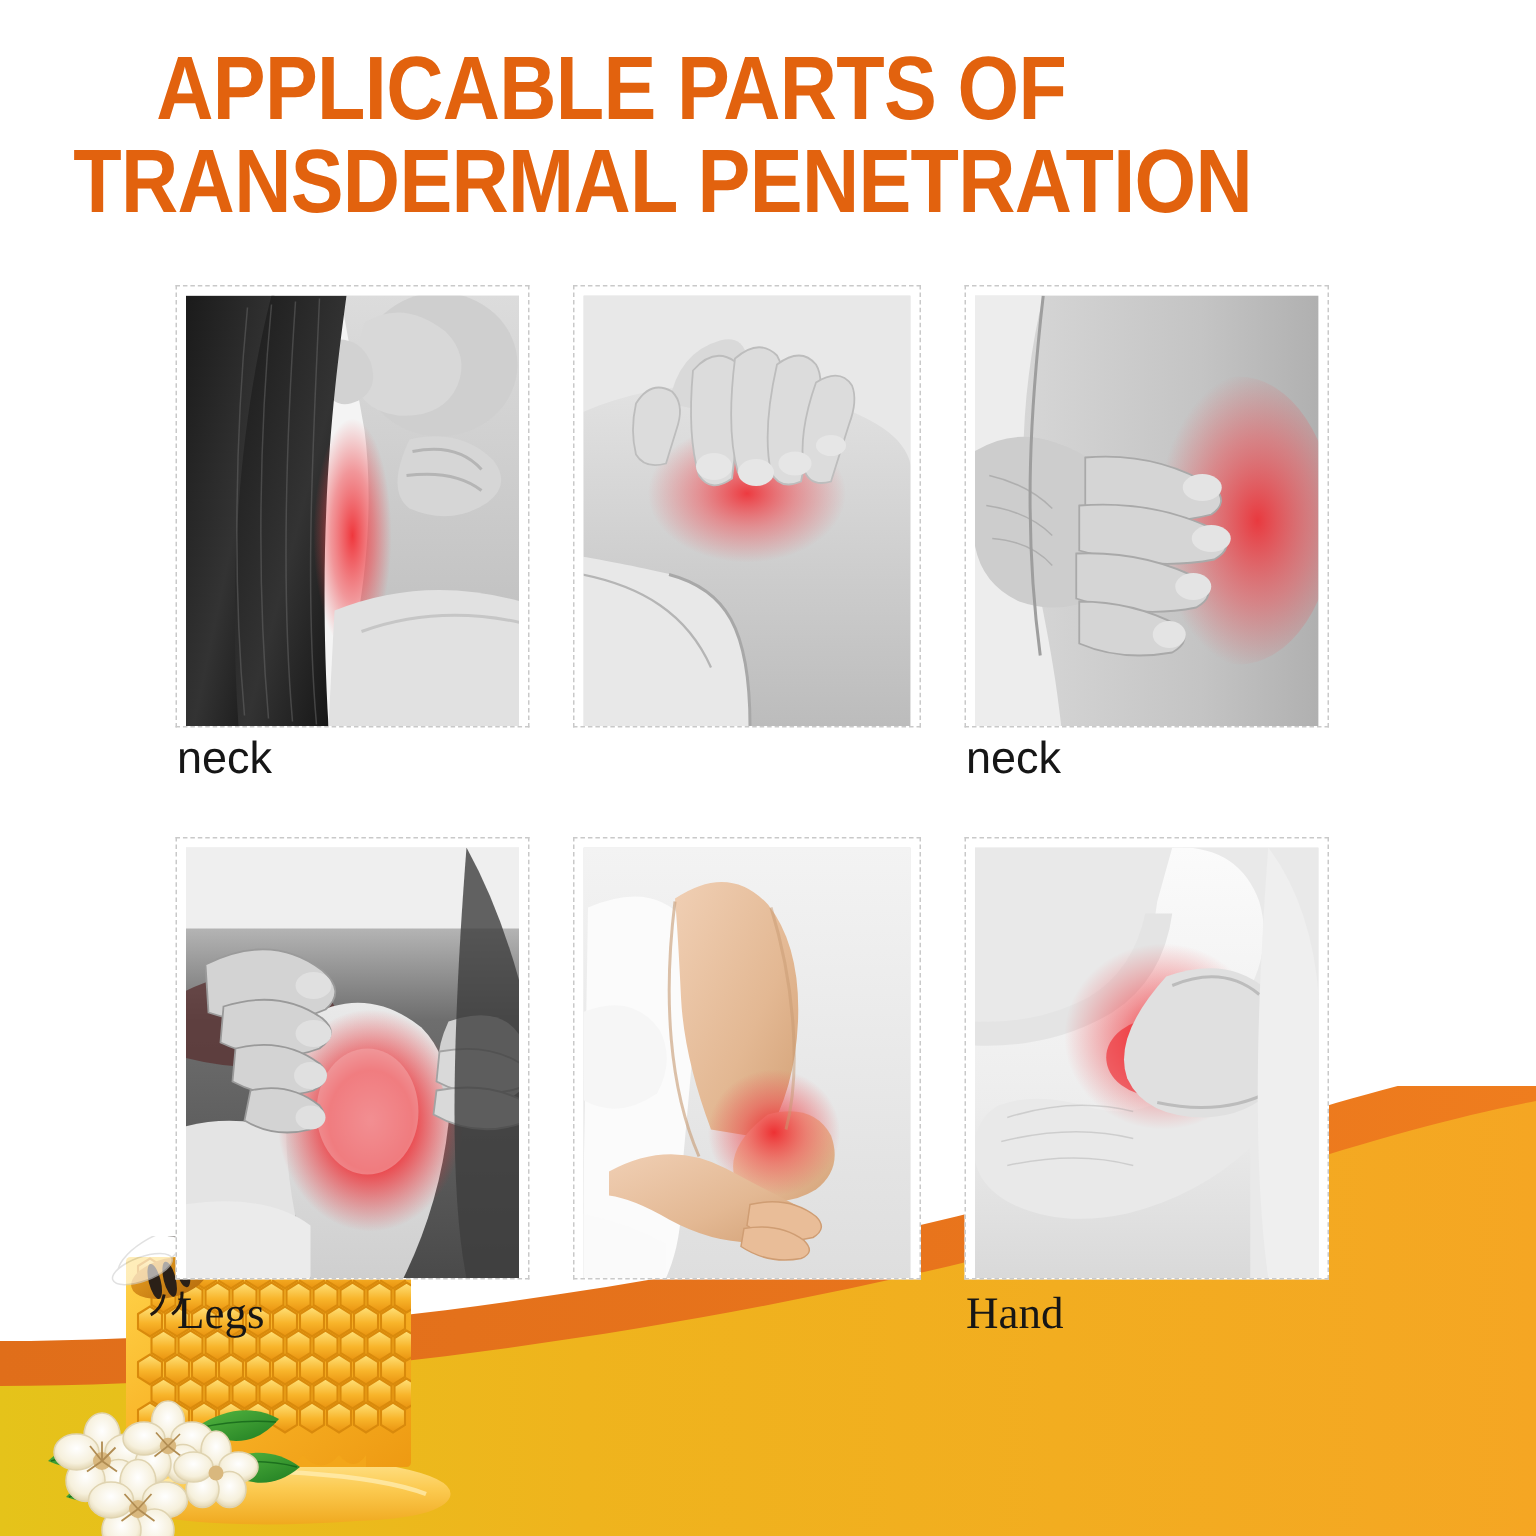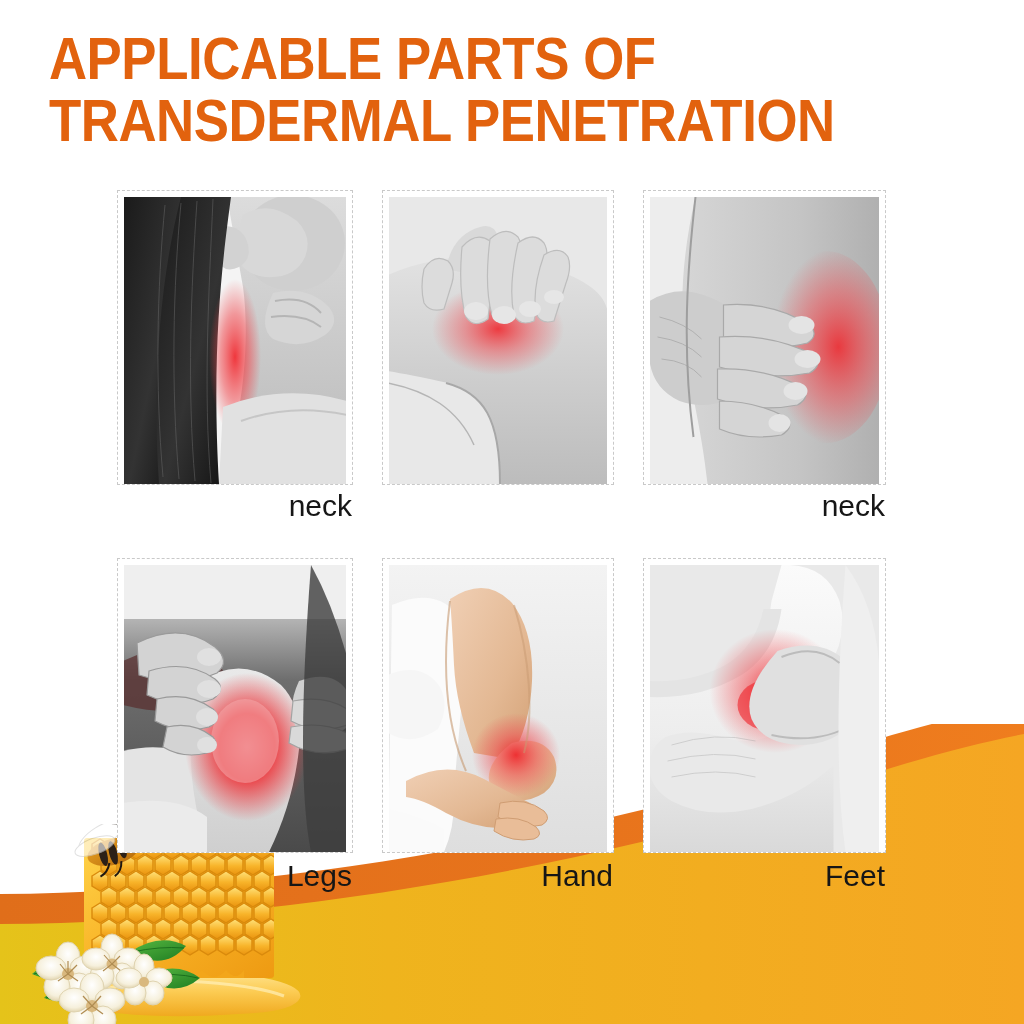--- a/index.html
+++ b/index.html
@@ -8,21 +8,21 @@
     font-family:"Liberation Sans", sans-serif;
     background:#ffffff;
     position:relative;
     overflow:hidden;
   }
 
   
   .title-block{
     position:absolute;
     top:28px; left:0; width:815px;
-    text-align:left;
+    text-align:center;
     z-index:6;
   }
   .title-line{
     color:#E2620E;
     font-family:"Liberation Sans", sans-serif;
     font-weight:bold;
     font-size:60px;
     line-height:62px;
     letter-spacing:-0.5px;
     transform:scaleX(0.88);
@@ -52,36 +52,36 @@
     width:100%;
     height:287px;
     display:block;
     overflow:hidden;
     background:#e6e6e6;
   }
   .tile svg{ display:block; width:100%; height:100%; }
   .tile-label{
     position:absolute;
     left:0; width:100%;
-    text-align:right;
+    text-align:left;
     font-size:30px;
     color:#161616;
     font-family:"Liberation Sans", sans-serif;
     line-height:34px;
   }
 
   
   .c1{ left:117px; width:236px; }
   .c2{ left:382px; width:232px; }
   .c3{ left:643px; width:243px; }
 
   .row1 .tile{ top:0; height:295px; }
   .row1 .tile-label{ top:298px; }
   .row2 .tile{ top:0; height:295px; }
-  .row2 .tile-label{ top:300px; }
+  .row2 .tile-label{ top:300px;font-family:Liberation Serif, serif; }
 
   
   .bottom-decor{
     position:absolute;
     left:0; bottom:0;
     width:1024px; height:300px;
     z-index:2;
     pointer-events:none;
   }
   .bottom-decor > svg{ display:block; width:1024px; height:300px; }
@@ -311,21 +311,20 @@
           <path d="M18 216 q40 -22 78 -2 q26 14 46 24 q14 10 2 20 q-42 14 -86 -10 q-24 -14 -40 -16 Z" fill="url(#hSkin)"></path>
           <g fill="#e9bd98" stroke="#cf9d73" stroke-width="1">
             <path d="M112 238 q26 -6 44 8 q8 8 -2 14 q-24 6 -44 -8 Z"></path>
             <path d="M108 254 q24 -4 40 8 q8 8 -2 12 q-22 4 -40 -8 Z"></path>
           </g>
           <path d="M62 36 C54 100 58 160 78 206" fill="none" stroke="#c79a72" stroke-width="2" opacity=".6"></path>
           <path d="M126 40 C142 92 146 150 136 188" fill="none" stroke="#c79a72" stroke-width="2" opacity=".5"></path>
           <path d="M0 244 q30 6 56 20 V287 H0 Z" fill="#fafafa"></path>
         </svg>
       </div>
-      <div class="tile-label">Hand</div>
     </div>
 
     <div class="tile c3">
       <div class="photo">
         <svg viewBox="0 0 230 287" preserveAspectRatio="xMidYMid slice">
           <defs>
             <linearGradient id="fSkin" x1="0" y1="0" x2="0" y2="1">
               <stop offset="0%" stop-color="#fbfbfb"></stop>
                 <stop offset="60%" stop-color="#ededed"></stop>
                 <stop offset="100%" stop-color="#d9d9d9"></stop>
@@ -345,21 +344,21 @@
           <path d="M132 92 q34 -14 58 6" fill="none" stroke="#bcbcbc" stroke-width="2"></path>
           <path d="M122 170 q46 10 80 -10" fill="none" stroke="#bcbcbc" stroke-width="2"></path>
           <path d="M196 0 q30 40 34 104 V287 h-34 q-14 -100 0 -287 Z" fill="#efefef"></path>
           <g opacity=".35" stroke="#9c9c9c" stroke-width="1" fill="none">
             <path d="M22 180 q44 -14 84 -4"></path>
               <path d="M18 196 q48 -12 88 -2"></path>
               <path d="M22 212 q46 -10 84 0"></path>
           </g>
         </svg>
       </div>
-      <div class="tile-label">Feet</div>
+      <div class="tile-label">Hand</div>
     </div>
   </div>
 </div>
 
 <div class="bottom-decor">
   <svg viewBox="0 0 1024 300" preserveAspectRatio="none">
     <defs>
       <linearGradient id="bandAmber" x1="0" y1="0" x2="1" y2="0">
         <stop offset="0%" stop-color="#E5C31A"></stop>
         <stop offset="38%" stop-color="#EFB41D"></stop>

